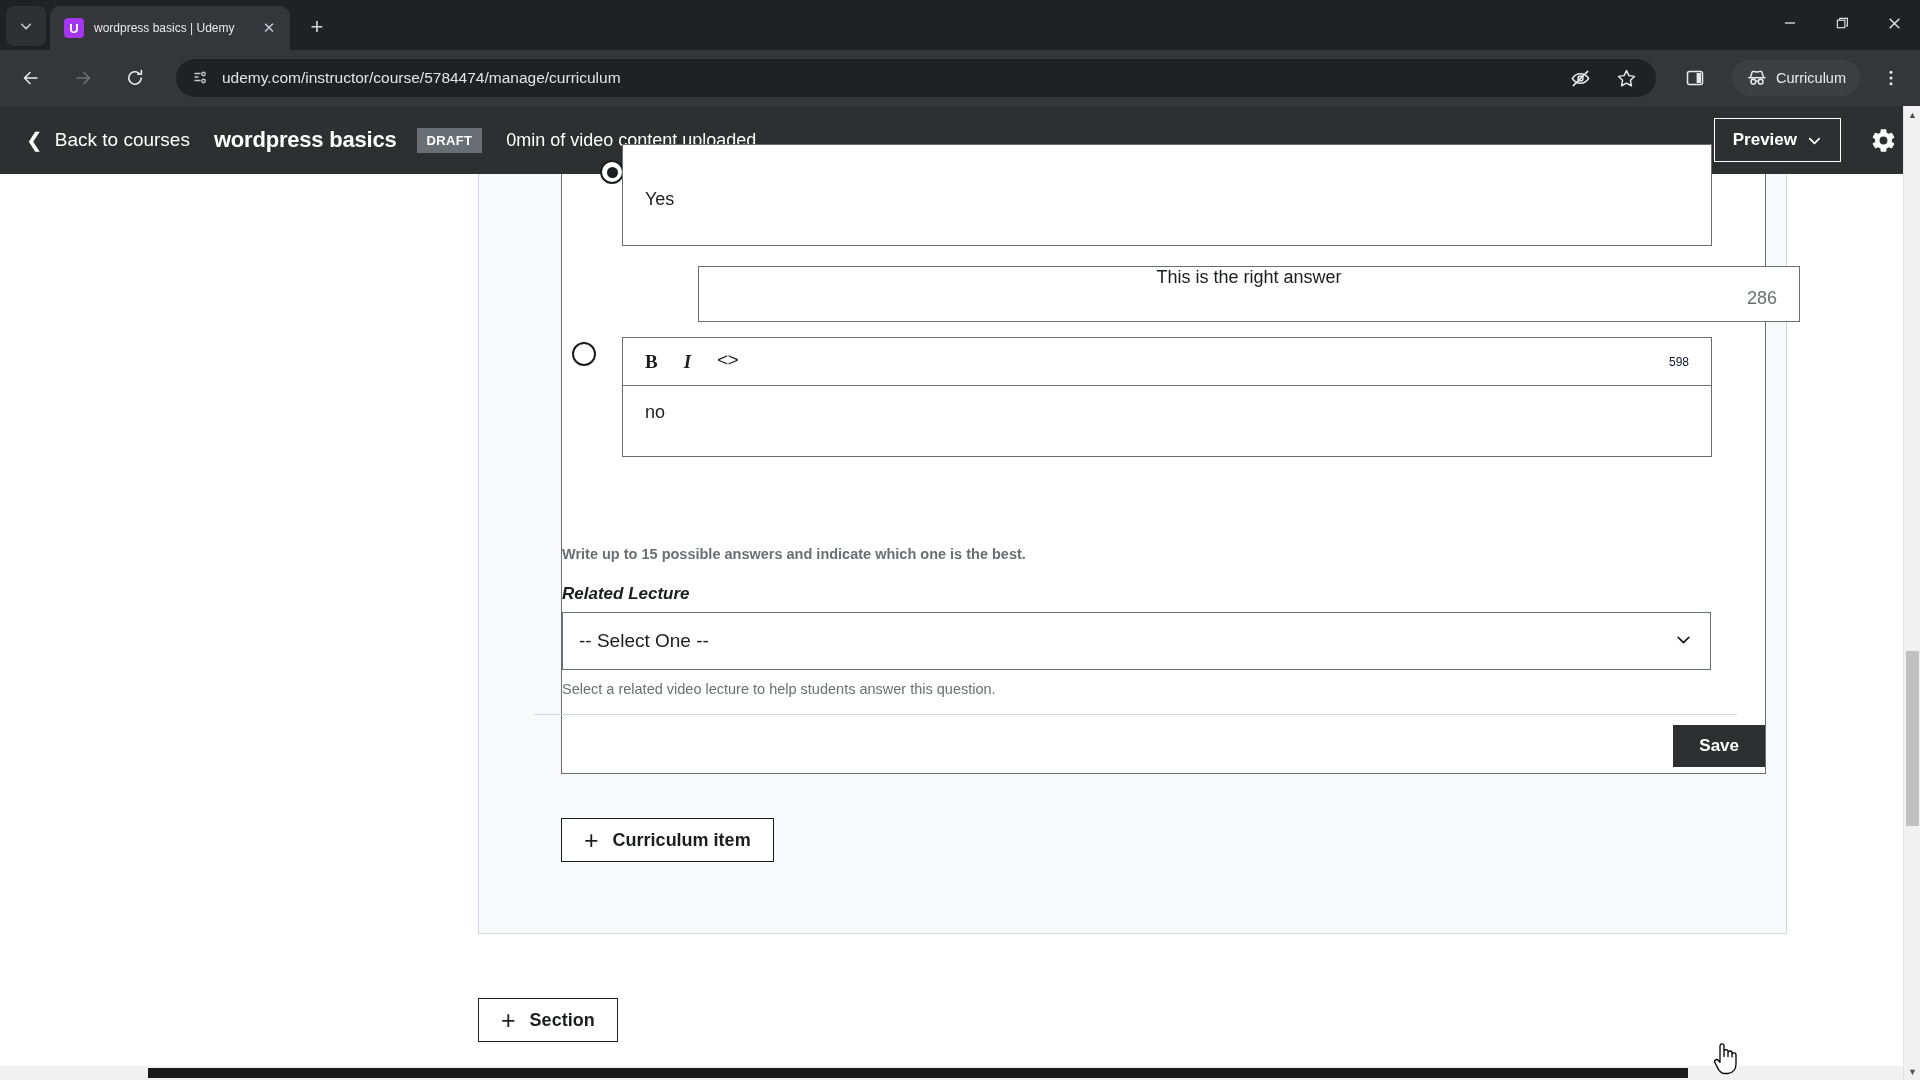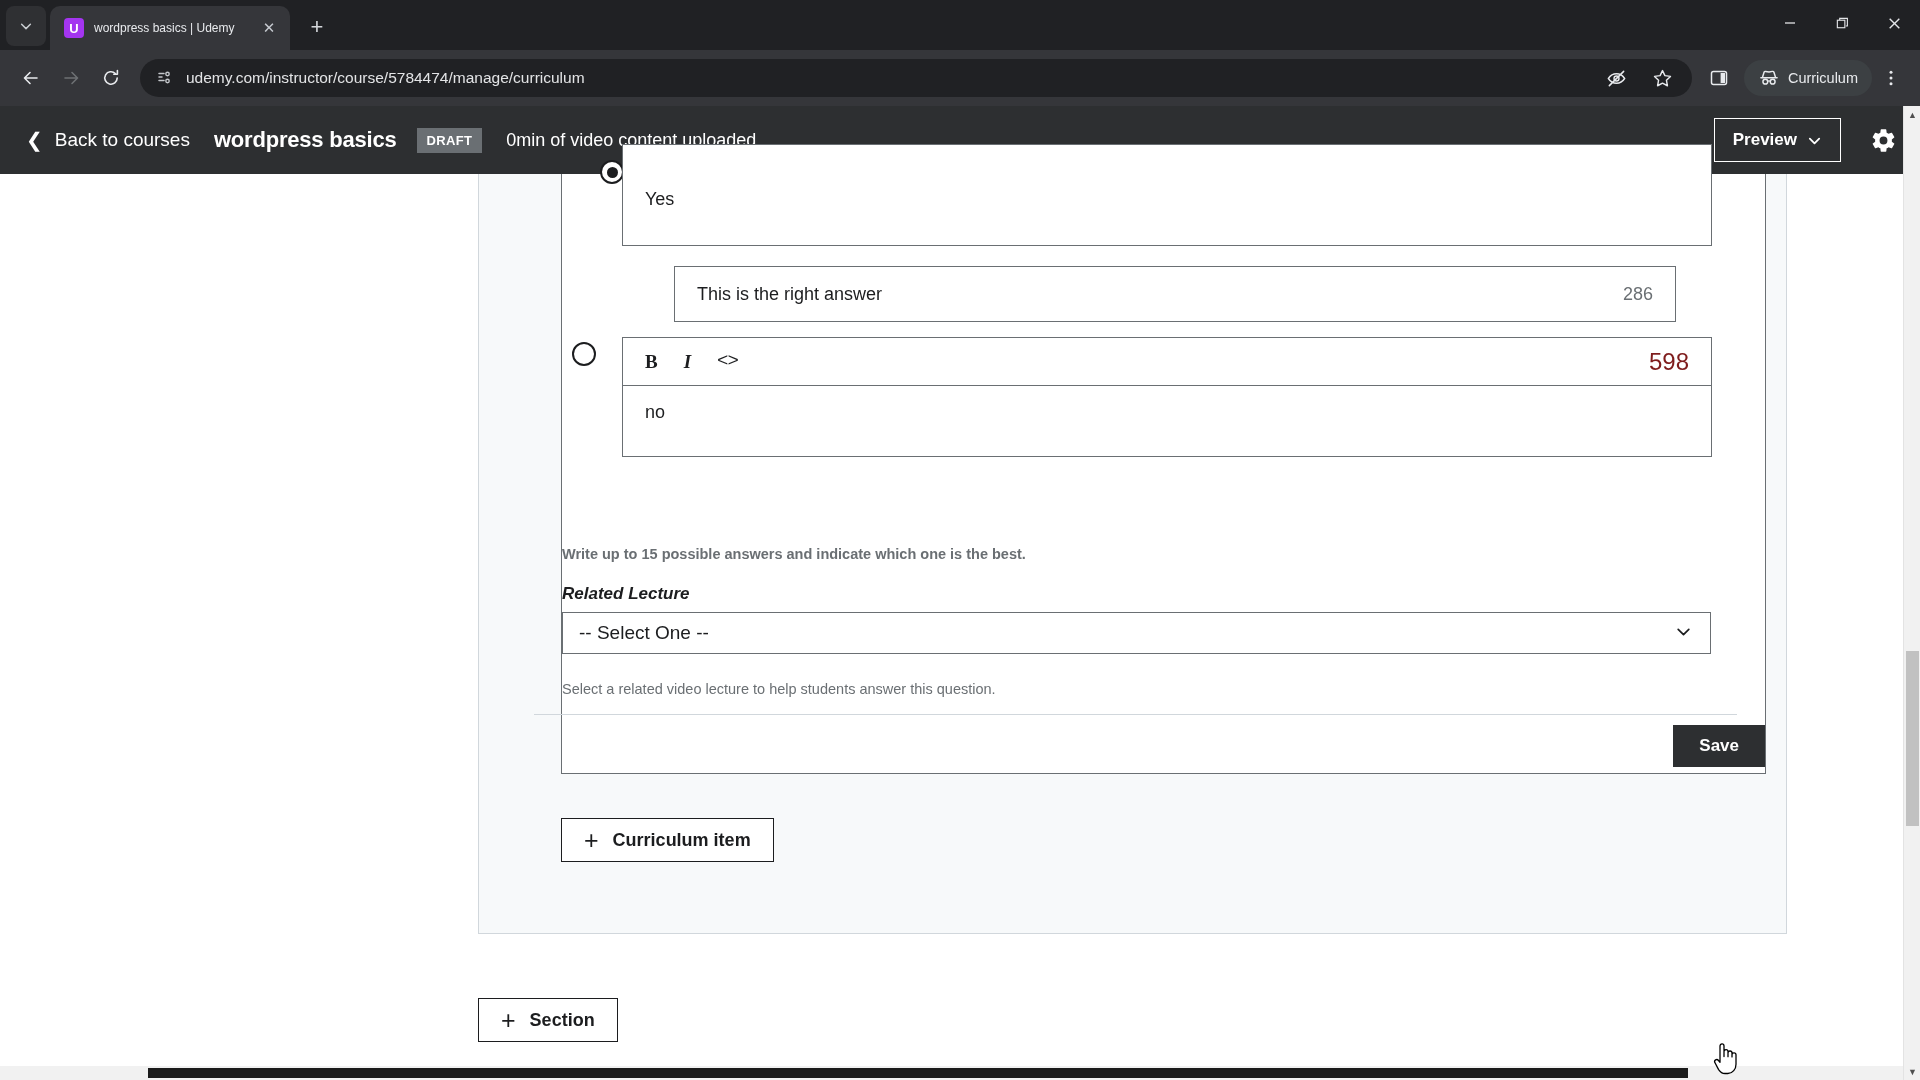--- a/index.html
+++ b/index.html
@@ -56,21 +56,21 @@
     display: flex; align-items: center;
   }
   .winbtn {
     width: 52px; height: 46px; display: flex; align-items: center;
     justify-content: center; color: #e3e5e8;
   }
 
   
   .toolbar {
     height: 56px; background: #35363a;
-    display: flex; align-items: center; gap: 2px; padding: 0 12px;
+    display: flex; align-items: center; gap: 14px; padding: 0 12px;
   }
   .navbtn {
     width: 38px; height: 38px; border-radius: 50%;
     display: flex; align-items: center; justify-content: center;
     color: #e8eaed; flex: none;
   }
   .navbtn.disabled { color: #6d7073; }
   .omnibox {
     flex: 1; height: 38px; background: #202124; border-radius: 20px;
     display: flex; align-items: center; padding: 0 12px 0 16px;
@@ -146,37 +146,37 @@
   .editor-toolbar {
     height: 48px; display: flex; align-items: center; gap: 26px;
     padding: 0 22px; border-bottom: 1px solid #6a6f73; position: relative;
   }
   .tb-btn { font-size: 19px; color: #1c1d1f; line-height: 1; }
   .tb-btn.bold { font-weight: bold; font-family: "Liberation Serif", serif; }
   .tb-btn.ital { font-style: italic; font-weight: bold; font-family: "Liberation Serif", serif; }
   .tb-btn.code { font-family: "Liberation Mono", monospace; letter-spacing: -1px; }
   .char-count {
     position: absolute; right: 22px; top: 50%; transform: translateY(-50%);
-    color: #7f1d1d; font-size: 24px;
+    color: #0f172a; font-size: 12px;
   }
   .editor-body { padding: 16px 22px; color: #1c1d1f; font-size: 18px; }
 
   .single-line {
     border: 1px solid #6a6f73; background: #fff; height: 56px;
     display: flex; align-items: center; padding: 0 22px; position: relative;
   }
   .single-line .ph { color: #6a6f73; font-size: 18px; }
   .single-line .val { color: #1c1d1f; font-size: 18px; }
   .single-line .cnt { margin-left: auto; color: #6a6f73; font-size: 18px; }
 
   .help-text { color: #6a6f73; font-size: 14.5px; }
   .field-label { color: #1c1d1f; font-size: 17px; font-weight: bold; }
 
   .select-box {
-    border: 1px solid #6a6f73; background: #fff; height: 42px;
+    border: 1px solid #6a6f73; background: #fff; height: 58px;
     display: flex; align-items: center; padding: 0 18px 0 16px;
     color: #1c1d1f; font-size: 19px;
   }
   .select-box .caret { margin-left: auto; color: #1c1d1f; font-size: 15px; }
 
   .save-btn {
     background: #2d2f31; color: #fff; border: none; font-weight: bold;
     font-size: 17px; padding: 0 26px; height: 42px;
     display: flex; align-items: center; justify-content: center;
   }
@@ -350,21 +350,21 @@
             <div class="ans-row" style="position:relative;height:0">
               <div class="radio checked" style="top:-14px;left:10px;">
                 <span class="dot"></span>
               </div>
             </div>
 
             <div class="editor-box" style="position:absolute;left:60px;top:-30px;width:1090px;height:102px;">
               <div class="editor-body" style="padding-top:44px;">Yes</div>
             </div>
 
-            <div class="single-line" style="position:absolute;left:112px;top:92px;width:1002px;">
+            <div class="single-line" style="position:absolute;left:136px;top:92px;width:1102px;flex-direction:column;">
               <span class="val">This is the right answer</span>
               <span class="cnt">286</span>
             </div>
 
             <div class="radio" style="position:absolute;left:10px;top:168px;">
               
             </div>
 
             <div class="editor-box" style="position:absolute;left:60px;top:163px;width:1090px;height:120px;">
               <div class="editor-toolbar">

